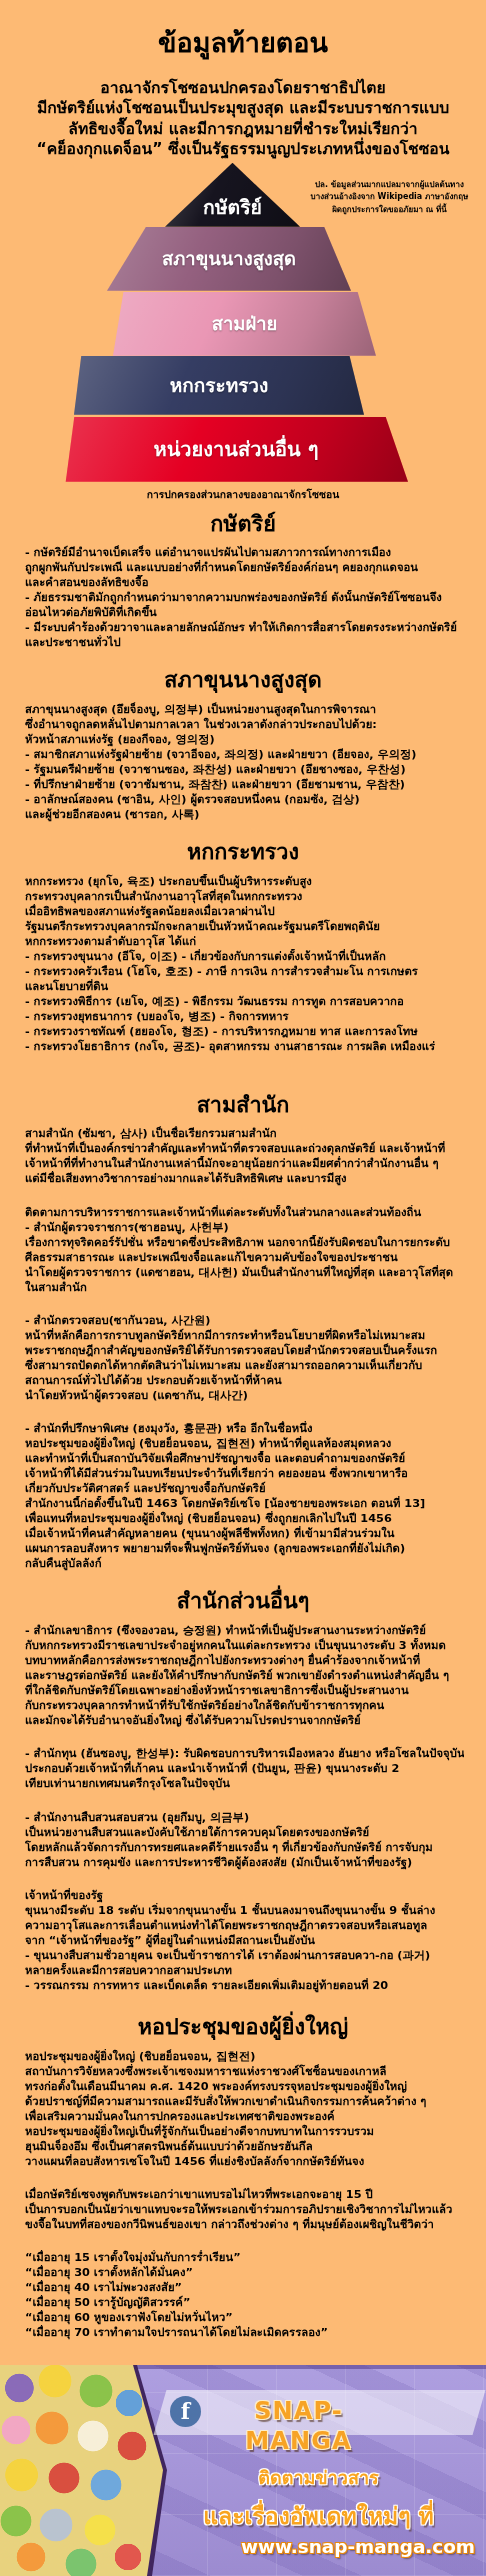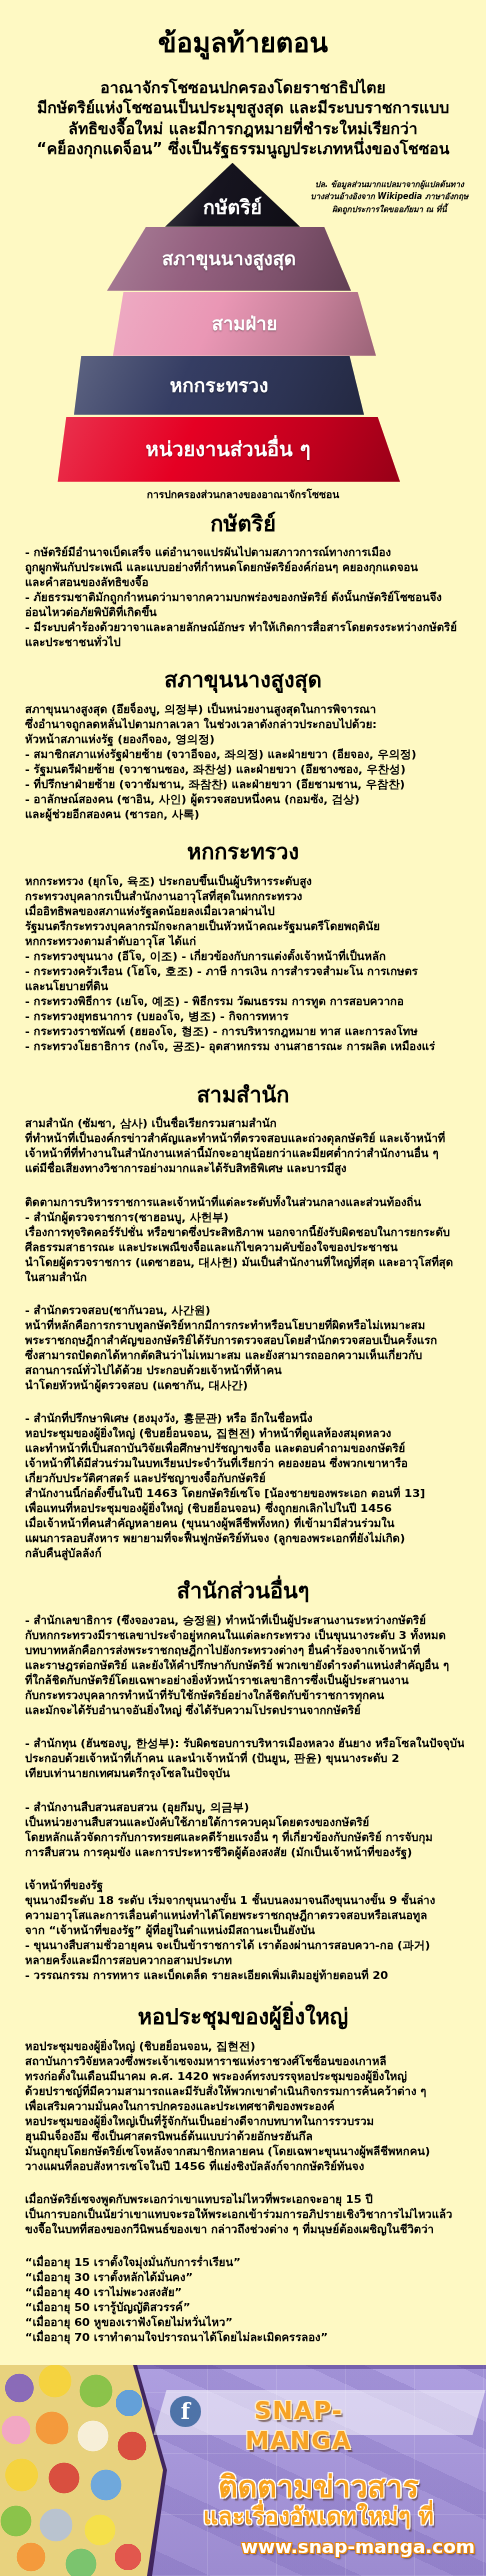--- a/index.html
+++ b/index.html
@@ -1,47 +1,47 @@
 <!DOCTYPE html>
 <html style="font-size:8.6px"><head>
 <meta charset="utf-8">
 <style>
   html,body{margin:0;padding:0;background:#ffffff;}
-  .page{position:relative;width:486px;height:2576px;background:#fef9c3;color:#000;
+  .page{position:relative;width:486px;height:2576px;background:#fdba74;color:#000;
         font-family:"DejaVu Sans","Liberation Sans",sans-serif;overflow:hidden;}
 
   
   .title{padding-top:6.5px;text-align:center;font-size:27px;line-height:35px;font-weight:800;}
   .intro{margin-top:10px;text-align:center;}
   .intro .intro-line{font-size:15.7px;line-height:20.5px;font-weight:700;}
 
   
   .pyramid-wrap{position:relative;height:320px;margin-top:3.2px;}
   .pyr-note{position:absolute;right:7.6px;top:16px;width:178px;text-align:center;
-            font-size:8px;line-height:12.4px;font-weight:700;font-style:italic;}
+            font-size:8px;line-height:12.4px;font-weight:700;}
   .pyr-level{position:absolute;display:flex;align-items:center;justify-content:center;
              background-image:linear-gradient(115deg,rgba(255,255,255,.20) 0%,rgba(255,255,255,0) 38%,rgba(0,0,0,.16) 72%,rgba(0,0,0,.34) 100%);}
   .pyr-level .lbl{color:#fff;font-weight:800;text-align:center;text-shadow:0 1.1px 1.6px rgba(0,0,0,.35);}
   .lv0{left:165px;top:0;width:135px;height:64px;clip-path:polygon(50% 0,100% 100%,0 100%);
        align-items:flex-end;}
   .lv0 .lbl{font-size:19.4px;padding-bottom:4.3px;}
   .lv1{left:107px;top:64px;width:244px;height:64px;clip-path:polygon(16% 0,89% 0,100% 100%,0 100%);}
   .lv1 .lbl{font-size:18.4px;}
   .lv2{left:113px;top:129px;width:263px;height:64px;clip-path:polygon(4% 0,93% 0,100% 100%,0 100%);}
   .lv2 .lbl{font-size:18.4px;}
   .lv3{left:74px;top:193px;width:290px;height:59px;clip-path:polygon(2.5% 0,95% 0,100% 100%,0 100%);}
   .lv3 .lbl{font-size:19px;}
-  .lv4{left:56px;top:254px;width:344px;height:65px;clip-path:polygon(3% 0,93.5% 0,100% 100%,.5% 100%);}
+  .lv4{left:64px;top:254px;width:344px;height:65px;clip-path:polygon(3% 0,93.5% 0,100% 100%,.5% 100%);}
   .lv4 .lbl{font-size:20px;}
   .caption{margin-top:4.3px;text-align:center;font-size:10.3px;line-height:14px;font-weight:700;}
 
   
   .section h2{margin:16px 0 7.6px;text-align:center;font-size:21.6px;line-height:28px;font-weight:800;}
   .section.s-first h2{margin-top:8.6px;}
-  .section.s-gap h2{margin-top:27px;}
+  .section.s-gap h2{margin-top:37px;}
   .section.s-gap2 h2{margin-top:20px;}
   .section .lines{padding:0 21.6px 0 25px;}
   .line{height:15px;line-height:15px;overflow:hidden;font-size:11.3px;font-weight:600;white-space:nowrap;}
   .line:empty{height:18.4px;}
 
   
   .footer{position:absolute;left:0;top:2365px;width:486px;height:211px;overflow:hidden;
           background-color:#a494d9;
           background-image:
             repeating-linear-gradient(0deg,rgba(255,255,255,.12) 0 1.1px,rgba(255,255,255,0) 1.1px 61px),
@@ -74,21 +74,21 @@
   .fb-band{position:absolute;left:160px;top:25px;width:319px;height:45px;
            background:rgba(255,255,255,.55);transform:skewX(-16deg);}
   .fb-badge{position:absolute;left:170px;top:31px;width:31px;height:31px;border-radius:50%;
             background:#4e73a8;display:flex;align-items:center;justify-content:center;}
   .fb-badge .f{color:#fff;font-size:21.6px;font-weight:800;font-family:"DejaVu Serif","Liberation Serif",serif;}
   .brand{position:absolute;left:212px;top:31px;width:173px;text-align:center;
          font-size:24px;line-height:30px;font-weight:800;letter-spacing:1.1px;color:#f7a325;
          text-shadow:-1.1px -1.1px 0 #fdeec9,1.1px -1.1px 0 #fdeec9,-1.1px 1.1px 0 #fdeec9,1.1px 1.1px 0 #fdeec9,2.2px 2.7px 1.1px rgba(70,35,10,.55);}
   .tagline{position:absolute;left:162px;width:313px;text-align:center;font-weight:800;color:#f9a41f;
            text-shadow:-1.1px -1.1px 0 #ffffff,1.1px -1.1px 0 #ffffff,-1.1px 1.1px 0 #ffffff,1.1px 1.1px 0 #ffffff,2.2px 2.7px 1.1px rgba(70,35,10,.5);}
-  .tag1{top:98px;font-size:30px;}
+  .tag1{top:98px;font-size:18px;}
   .tag2{top:133px;font-size:23px;}
   .site{position:absolute;left:162px;top:171px;width:313px;text-align:right;font-size:18.4px;font-weight:800;color:#ffffff;
         text-shadow:-1.1px -1.1px 0 #e8890f,1.1px -1.1px 0 #e8890f,-1.1px 1.1px 0 #e8890f,1.1px 1.1px 0 #e8890f,1.6px 2.2px 1.6px rgba(60,30,5,.5);}
 </style>
 </head>
 <body>
 
 <div class="page">
 
   <h1 class="title">ข้อมูลท้ายตอน</h1>
@@ -239,21 +239,20 @@
   <section class="section s-gap2">
     <h2>หอประชุมของผู้ยิ่งใหญ่</h2>
     <div class="lines">
         <div class="line">หอประชุมของผู้ยิ่งใหญ่ (ชิบฮย็อนจอน, 집현전)</div>
         <div class="line">สถาบันการวิจัยหลวงซึ่งพระเจ้าเซจงมหาราชแห่งราชวงศ์โชซ็อนของเกาหลี</div>
         <div class="line">ทรงก่อตั้งในเดือนมีนาคม ค.ศ. 1420 พระองค์ทรงบรรจุหอประชุมของผู้ยิ่งใหญ่</div>
         <div class="line">ด้วยปราชญ์ที่มีความสามารถและมีรับสั่งให้พวกเขาดำเนินกิจกรรมการค้นคว้าต่าง ๆ</div>
         <div class="line">เพื่อเสริมความมั่นคงในการปกครองและประเทศชาติของพระองค์</div>
         <div class="line">หอประชุมของผู้ยิ่งใหญ่เป็นที่รู้จักกันเป็นอย่างดีจากบทบาทในการรวบรวม</div>
         <div class="line">ฮุนมินจ็องอึม ซึ่งเป็นศาสตรนิพนธ์ต้นแบบว่าด้วยอักษรฮันกึล</div>
-        <div class="line">มันถูกยุบโดยกษัตริย์เซโจหลังจากสมาชิกหลายคน (โดยเฉพาะขุนนางผู้พลีชีพหกคน)</div>
         <div class="line">วางแผนที่ลอบสังหารเซโจในปี 1456 ที่แย่งชิงบัลลังก์จากกษัตริย์ทันจง</div>
         <div class="line"></div>
         <div class="line">เมื่อกษัตริย์เซจงพูดกับพระเอกว่าเขาแทบรอไม่ไหวที่พระเอกจะอายุ 15 ปี</div>
         <div class="line">เป็นการบอกเป็นนัยว่าเขาแทบจะรอให้พระเอกเข้าร่วมการอภิปรายเชิงวิชาการไม่ไหวแล้ว</div>
         <div class="line">ขงจื๊อในบทที่สองของกวีนิพนธ์ของเขา กล่าวถึงช่วงต่าง ๆ ที่มนุษย์ต้องเผชิญในชีวิตว่า</div>
         <div class="line"></div>
         <div class="line">“เมื่ออายุ 15 เราตั้งใจมุ่งมั่นกับการร่ำเรียน”</div>
         <div class="line">“เมื่ออายุ 30 เราตั้งหลักได้มั่นคง”</div>
         <div class="line">“เมื่ออายุ 40 เราไม่พะวงสงสัย”</div>
         <div class="line">“เมื่ออายุ 50 เรารู้บัญญัติสวรรค์”</div>

